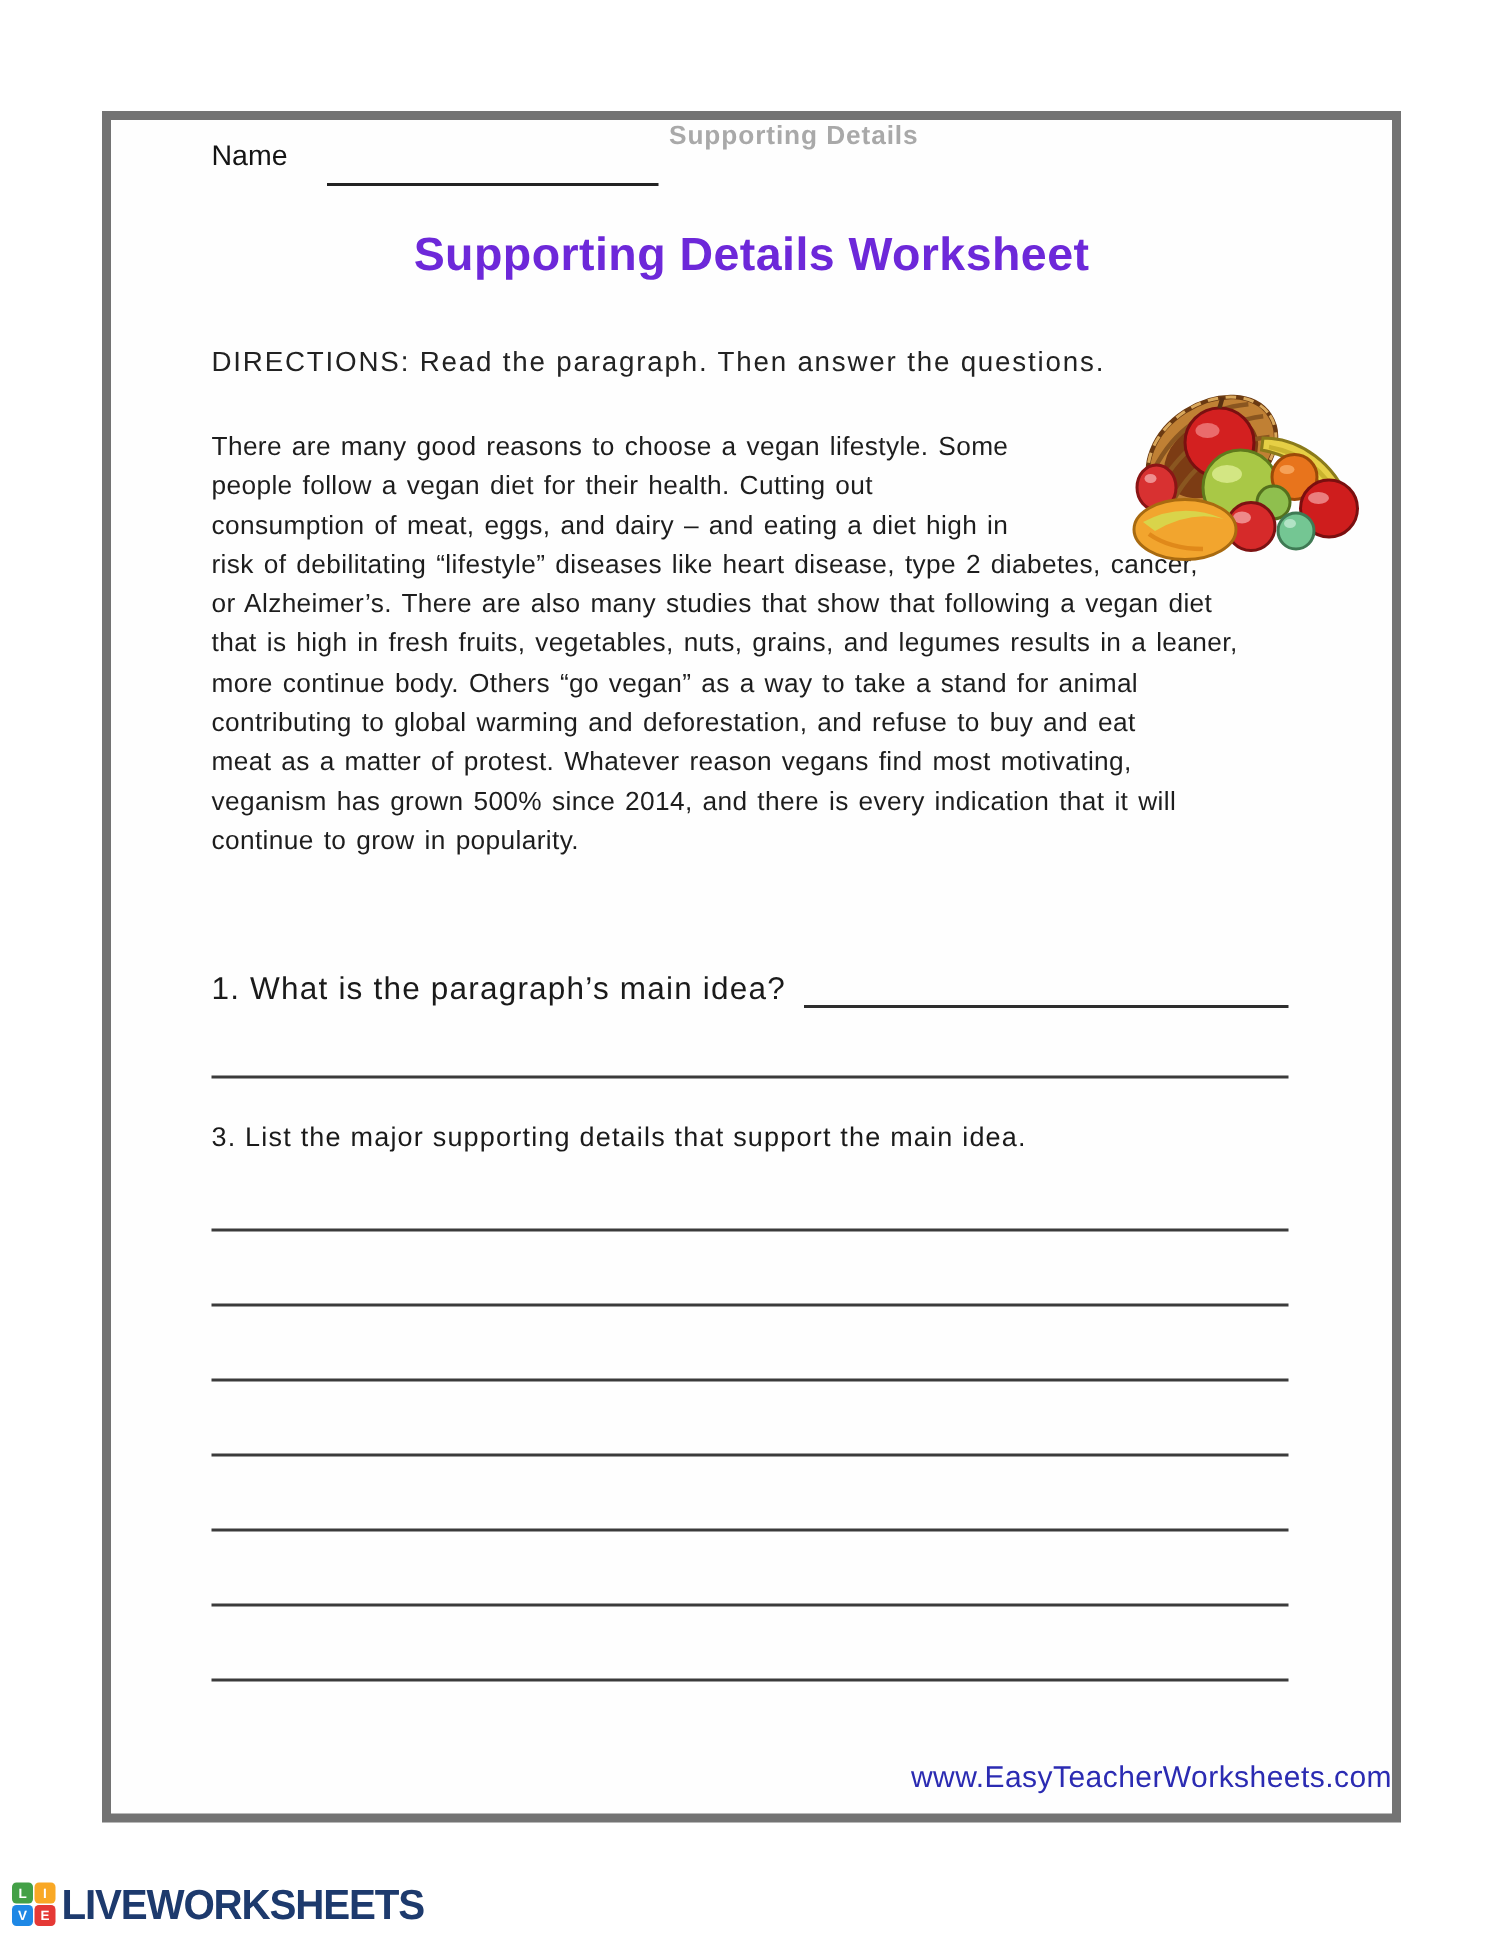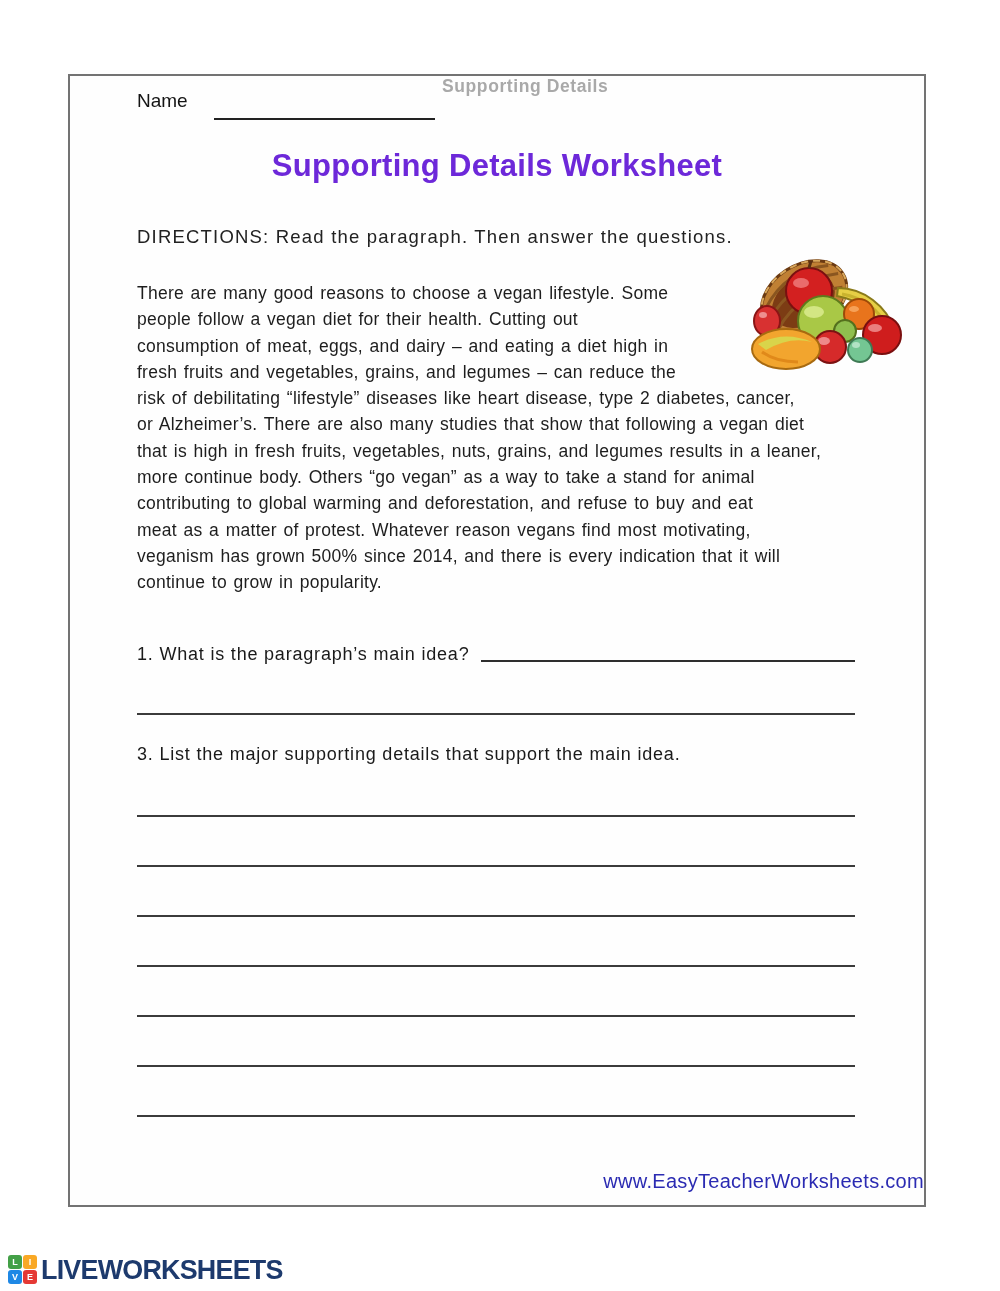--- a/index.html
+++ b/index.html
@@ -5,21 +5,21 @@
   html,body{margin:0;padding:0;}
   body{
     width:1000px;height:1291px;background:#ffffff;
     font-family:"Liberation Sans", sans-serif;color:#1c1c1c;
     position:relative;overflow:hidden;
   }
   .canvas{position:relative;width:1000px;height:1291px;background:#ffffff;}
 
   .frame{
     position:absolute;left:68px;top:74px;width:854px;height:1129px;
-    border:2px solid #737373;background:#fefefe;
+    border:6px solid #737373;background:#fefefe;
   }
 
   
   .name-label{position:absolute;left:67px;top:14px;font-size:19px;color:#141414;}
   .name-line{position:absolute;left:144px;top:22px;width:221px;height:20px;border-bottom:2px solid #222;}
   .header-tag{position:absolute;left:372px;top:0;font-size:17.5px;font-weight:bold;color:#a9a9a9;letter-spacing:0.6px;}
 
   .title{
     position:absolute;left:0;top:72px;width:100%;text-align:center;
     font-size:31px;font-weight:bold;color:#6d28d9;letter-spacing:0.3px;
@@ -33,22 +33,22 @@
   .paragraph{
     position:absolute;left:67px;top:204px;width:740px;
     font-size:17.5px;line-height:26.3px;color:#1d1d1d;
     letter-spacing:0.25px;word-spacing:1.5px;
   }
   .paragraph .pline{white-space:nowrap;}
 
   .fruit-art{position:absolute;left:676px;top:182px;width:160px;height:112px;}
 
   .q1-row{
-    position:absolute;left:67px;top:568px;width:718px;display:flex;align-items:flex-start;
-    font-size:18px;letter-spacing:0.8px;color:#1a1a1a;
+    position:absolute;left:67px;top:568px;width:718px;display:flex;align-items:flex-end;
+    font-size:21px;letter-spacing:0.8px;color:#1a1a1a;
   }
   .q1-row .fill-line{flex:1;margin-left:12px;border-bottom:2px solid #2e2e2e;height:16px;}
 
   .rule{
     position:absolute;left:67px;width:718px;height:0;border-top:2px solid #3b3b3b;
   }
   .q3-label{
     position:absolute;left:67px;top:668px;font-size:18px;letter-spacing:0.8px;color:#1a1a1a;
   }
 
@@ -84,21 +84,20 @@
     <div class="header-tag">Supporting Details</div>
 
     <div class="title">Supporting Details Worksheet</div>
 
     <div class="directions">DIRECTIONS: Read the paragraph. Then answer the questions.</div>
 
     <div class="paragraph">
       <div class="pline">There are many good reasons to choose a vegan lifestyle. Some</div>
       <div class="pline">people follow a vegan diet for their health. Cutting out</div>
       <div class="pline">consumption of meat, eggs, and dairy – and eating a diet high in</div>
-      <div class="pline">fresh fruits and vegetables, grains, and legumes – can reduce the</div>
       <div class="pline">risk of debilitating “lifestyle” diseases like heart disease, type 2 diabetes, cancer,</div>
       <div class="pline">or Alzheimer’s. There are also many studies that show that following a vegan diet</div>
       <div class="pline">that is high in fresh fruits, vegetables, nuts, grains, and legumes results in a leaner,</div>
       <div class="pline">more continue body. Others “go vegan” as a way to take a stand for animal</div>
       <div class="pline">contributing to global warming and deforestation, and refuse to buy and eat</div>
       <div class="pline">meat as a matter of protest. Whatever reason vegans find most motivating,</div>
       <div class="pline">veganism has grown 500% since 2014, and there is every indication that it will</div>
       <div class="pline">continue to grow in popularity.</div>
     </div>
 

